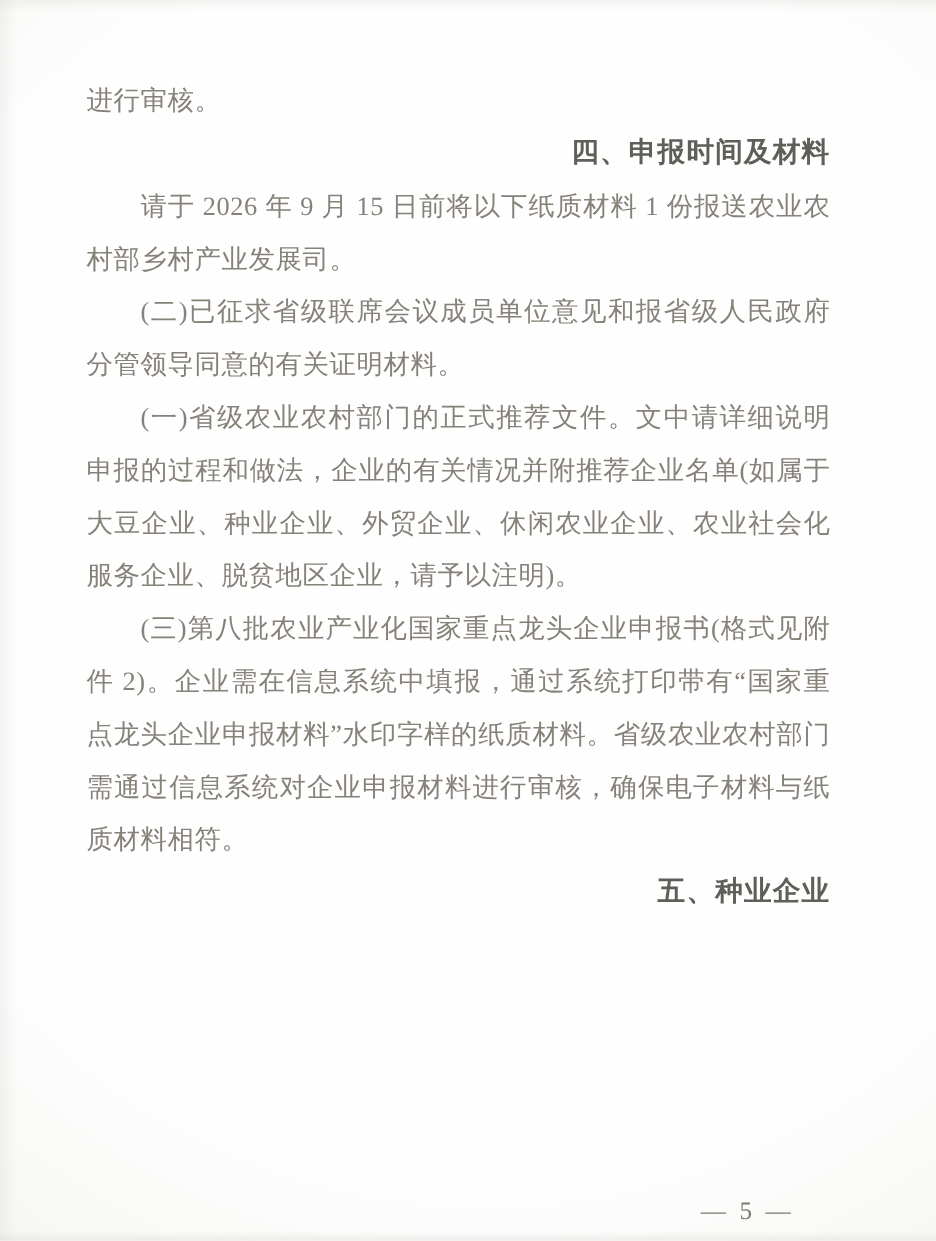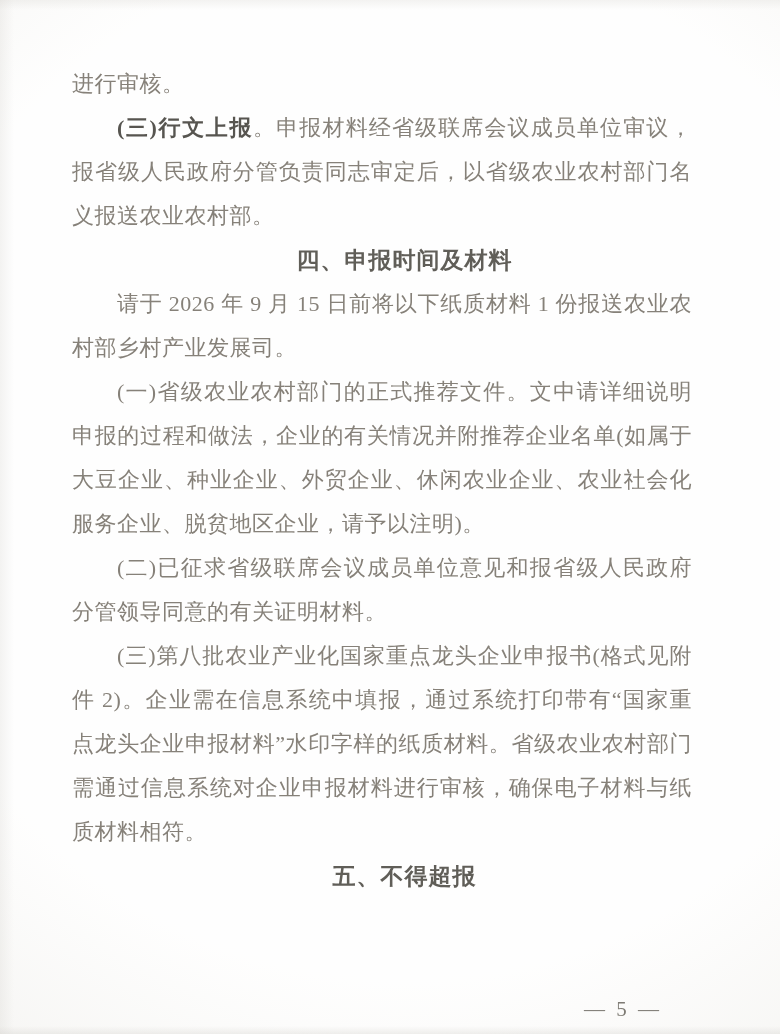--- a/index.html
+++ b/index.html
@@ -47,48 +47,47 @@
   .para.indent {
     text-indent: 45px;
   }
   .para .lead {
     font-weight: bold;
     color: #575550;
     letter-spacing: 1px;
   }
   .heading {
     margin: 0;
-    font-family: Liberation Sans, sans-serif;
+    font-family: Liberation Mono, monospace;
     font-weight: bold;
     font-size: 23px;
     line-height: 44px;
     color: #605e58;
     text-indent: 45px;
     letter-spacing: 1px;
-    text-align: center;
+    text-align: right;
   }
   .page-number {
     position: absolute;
     top: 996px;
     right: 118px;
     font-size: 21px;
     line-height: 26px;
     color: #7e7b74;
     letter-spacing: 3px;
     white-space: nowrap;
   }
 </style>
 </head>
 <body>
 
 <div class="page">
   <div class="doc-body">
       <p class="para">进行审核。</p>
-      <p class="para indent"><span class="lead">(三)行文上报</span>。申报材料经省级联席会议成员单位审议，报省级人民政府分管负责同志审定后，以省级农业农村部门名义报送农业农村部。</p>
       <h2 class="heading">四、申报时间及材料</h2>
       <p class="para indent">请于 2026 年 9 月 15 日前将以下纸质材料 1 份报送农业农村部乡村产业发展司。</p>
+      <p class="para indent">(二)已征求省级联席会议成员单位意见和报省级人民政府分管领导同意的有关证明材料。</p>
       <p class="para indent">(一)省级农业农村部门的正式推荐文件。文中请详细说明申报的过程和做法，企业的有关情况并附推荐企业名单(如属于大豆企业、种业企业、外贸企业、休闲农业企业、农业社会化服务企业、脱贫地区企业，请予以注明)。</p>
-      <p class="para indent">(二)已征求省级联席会议成员单位意见和报省级人民政府分管领导同意的有关证明材料。</p>
       <p class="para indent">(三)第八批农业产业化国家重点龙头企业申报书(格式见附件 2)。企业需在信息系统中填报，通过系统打印带有“国家重点龙头企业申报材料”水印字样的纸质材料。省级农业农村部门需通过信息系统对企业申报材料进行审核，确保电子材料与纸质材料相符。</p>
-      <h2 class="heading">五、不得超报</h2>
+      <h2 class="heading">五、种业企业</h2>
     </div>
   <div class="page-number">— 5 —</div>
 </div>
 
 </body></html>

